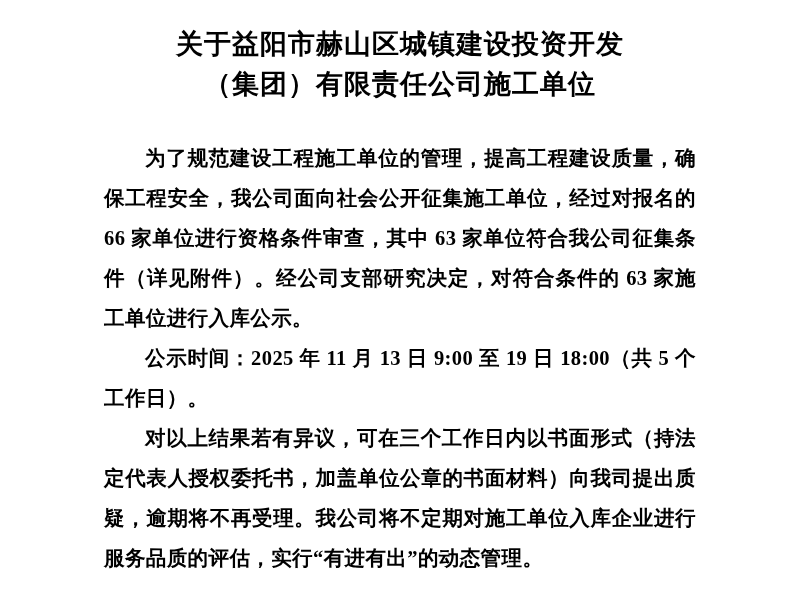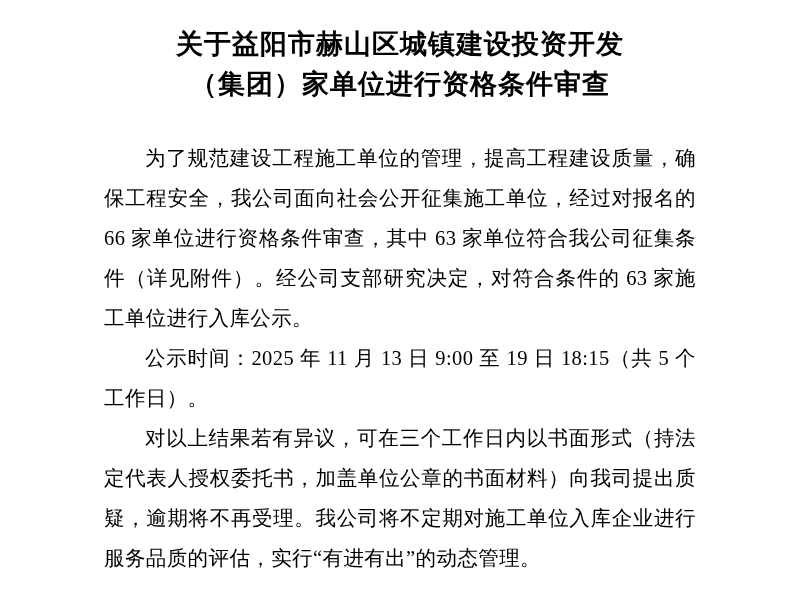--- a/index.html
+++ b/index.html
@@ -38,34 +38,35 @@
     margin-top: 34px;
   }
   .para {
     font-size: 20.5px;
     line-height: 40px;
     text-align: justify;
     text-justify: inter-ideograph;
     margin: 0;
     text-indent: 2em;
     letter-spacing: 0.4px;
+    font-weight: bold;
   }
   .para + .para {
     margin-top: 0;
   }
 </style>
 </head>
 <body>
 
 <div class="page">
 
   <h1 class="doc-title">
     <span class="tline">关于益阳市赫山区城镇建设投资开发</span>
-    <span class="tline">（集团）家单位进行资格条件审查</span>
+    <span class="tline">（集团）有限责任公司施工单位</span>
   </h1>
 
   <div class="body-copy">
     <p class="para">为了规范建设工程施工单位的管理，提高工程建设质量，确保工程安全，我公司面向社会公开征集施工单位，经过对报名的 66 家单位进行资格条件审查，其中 63 家单位符合我公司征集条件（详见附件）。经公司支部研究决定，对符合条件的 63 家施工单位进行入库公示。</p>
-    <p class="para">公示时间：2025 年 11 月 13 日 9:00 至 19 日 18:15（共 5 个工作日）。</p>
+    <p class="para">公示时间：2025 年 11 月 13 日 9:00 至 19 日 18:00（共 5 个工作日）。</p>
     <p class="para">对以上结果若有异议，可在三个工作日内以书面形式（持法定代表人授权委托书，加盖单位公章的书面材料）向我司提出质疑，逾期将不再受理。我公司将不定期对施工单位入库企业进行服务品质的评估，实行“有进有出”的动态管理。</p>
   </div>
 
 </div>
 
 </body></html>

